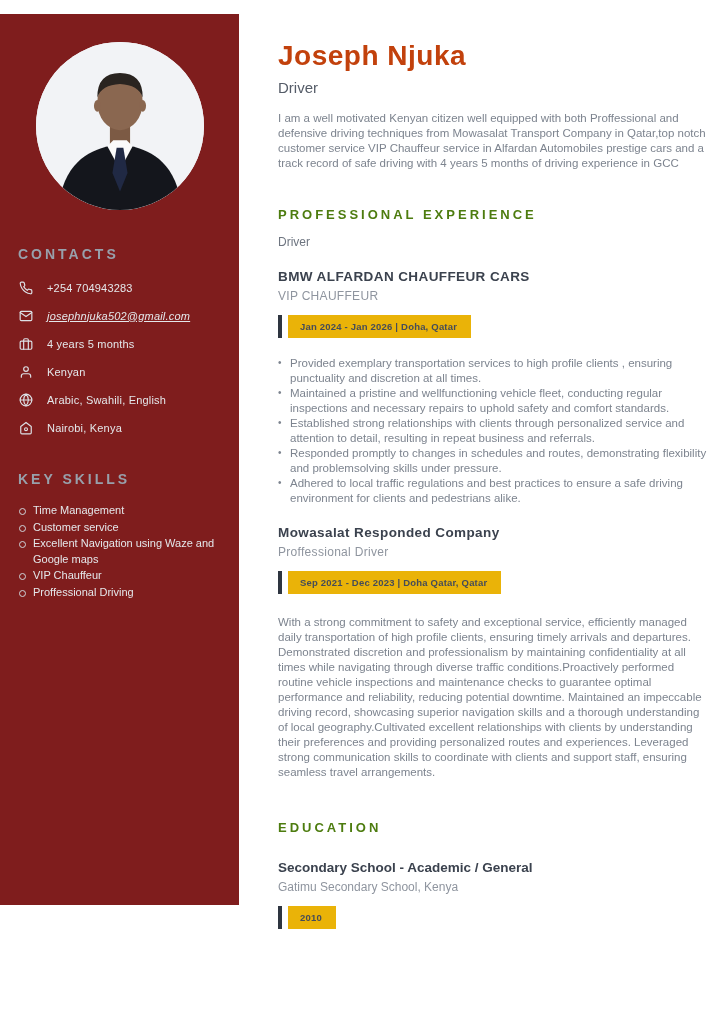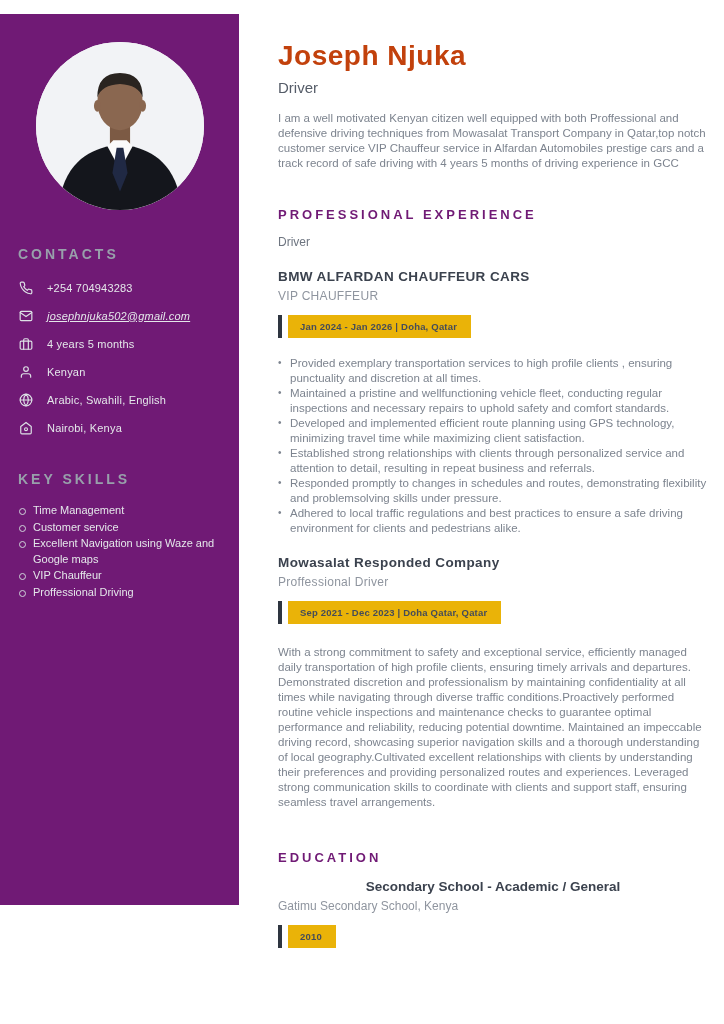--- a/index.html
+++ b/index.html
@@ -14,21 +14,21 @@
     overflow: hidden;
   }
 
   
   .sidebar {
     position: absolute;
     left: 0;
     top: 14px;
     width: 239px;
     height: 891px;
-    background: #701a75;
+    background: #7f1d1d;
   }
   .photo-wrap {
     width: 168px;
     height: 168px;
     margin: 28px auto 0 auto;
     border-radius: 50%;
     overflow: hidden;
     background: #f0f1f4;
   }
   .photo-wrap svg { display: block; width: 100%; height: 100%; }
@@ -108,21 +108,21 @@
     margin-top: 15px;
     font-size: 11.5px;
     line-height: 15px;
     color: #7D848F;
   }
 
   .section-heading {
     font-size: 13px;
     font-weight: bold;
     letter-spacing: 3px;
-    color: #701a75;
+    color: #4d7c0f;
   }
   .mt-exp { margin-top: 36px; }
   .mt-edu { margin-top: 40px; }
 
   .section-sub {
     margin-top: 13px;
     font-size: 12px;
     color: #6E7580;
   }
 
@@ -180,25 +180,24 @@
   }
 
   .job-desc {
     margin-top: 17px;
     font-size: 11.5px;
     line-height: 15px;
     color: #7D848F;
   }
 
   .degree {
-    margin-top: 14px;
+    margin-top: 25px;
     font-size: 13.5px;
     font-weight: bold;
     color: #3B424E;
-    text-align: center;
   }
   .school {
     margin-top: 5px;
     font-size: 12px;
     color: #8F959F;
   }
 </style>
 </head>
 <body>
 
@@ -318,21 +317,20 @@
     <section>
       <div class="company">BMW ALFARDAN CHAUFFEUR CARS</div>
       <div class="role">VIP CHAUFFEUR</div>
       <div class="date-badge">
         <span class="bar"></span>
         <span class="box">Jan 2024 - Jan 2026 | Doha, Qatar</span>
       </div>
       <ul class="bullet-list">
         <li>Provided exemplary transportation services to high profile clients , ensuring punctuality and discretion at all times.</li>
         <li>Maintained a pristine and wellfunctioning vehicle fleet, conducting regular inspections and necessary repairs to uphold safety and comfort standards.</li>
-        <li>Developed and implemented efficient route planning using GPS technology, minimizing travel time while maximizing client satisfaction.</li>
         <li>Established strong relationships with clients through personalized service and attention to detail, resulting in repeat business and referrals.</li>
         <li>Responded promptly to changes in schedules and routes, demonstrating flexibility and problemsolving skills under pressure.</li>
         <li>Adhered to local traffic regulations and best practices to ensure a safe driving environment for clients and pedestrians alike.</li>
       </ul>
     </section>
 
     <section>
       <div class="company">Mowasalat Responded Company</div>
       <div class="role">Proffessional Driver</div>
       <div class="date-badge">

